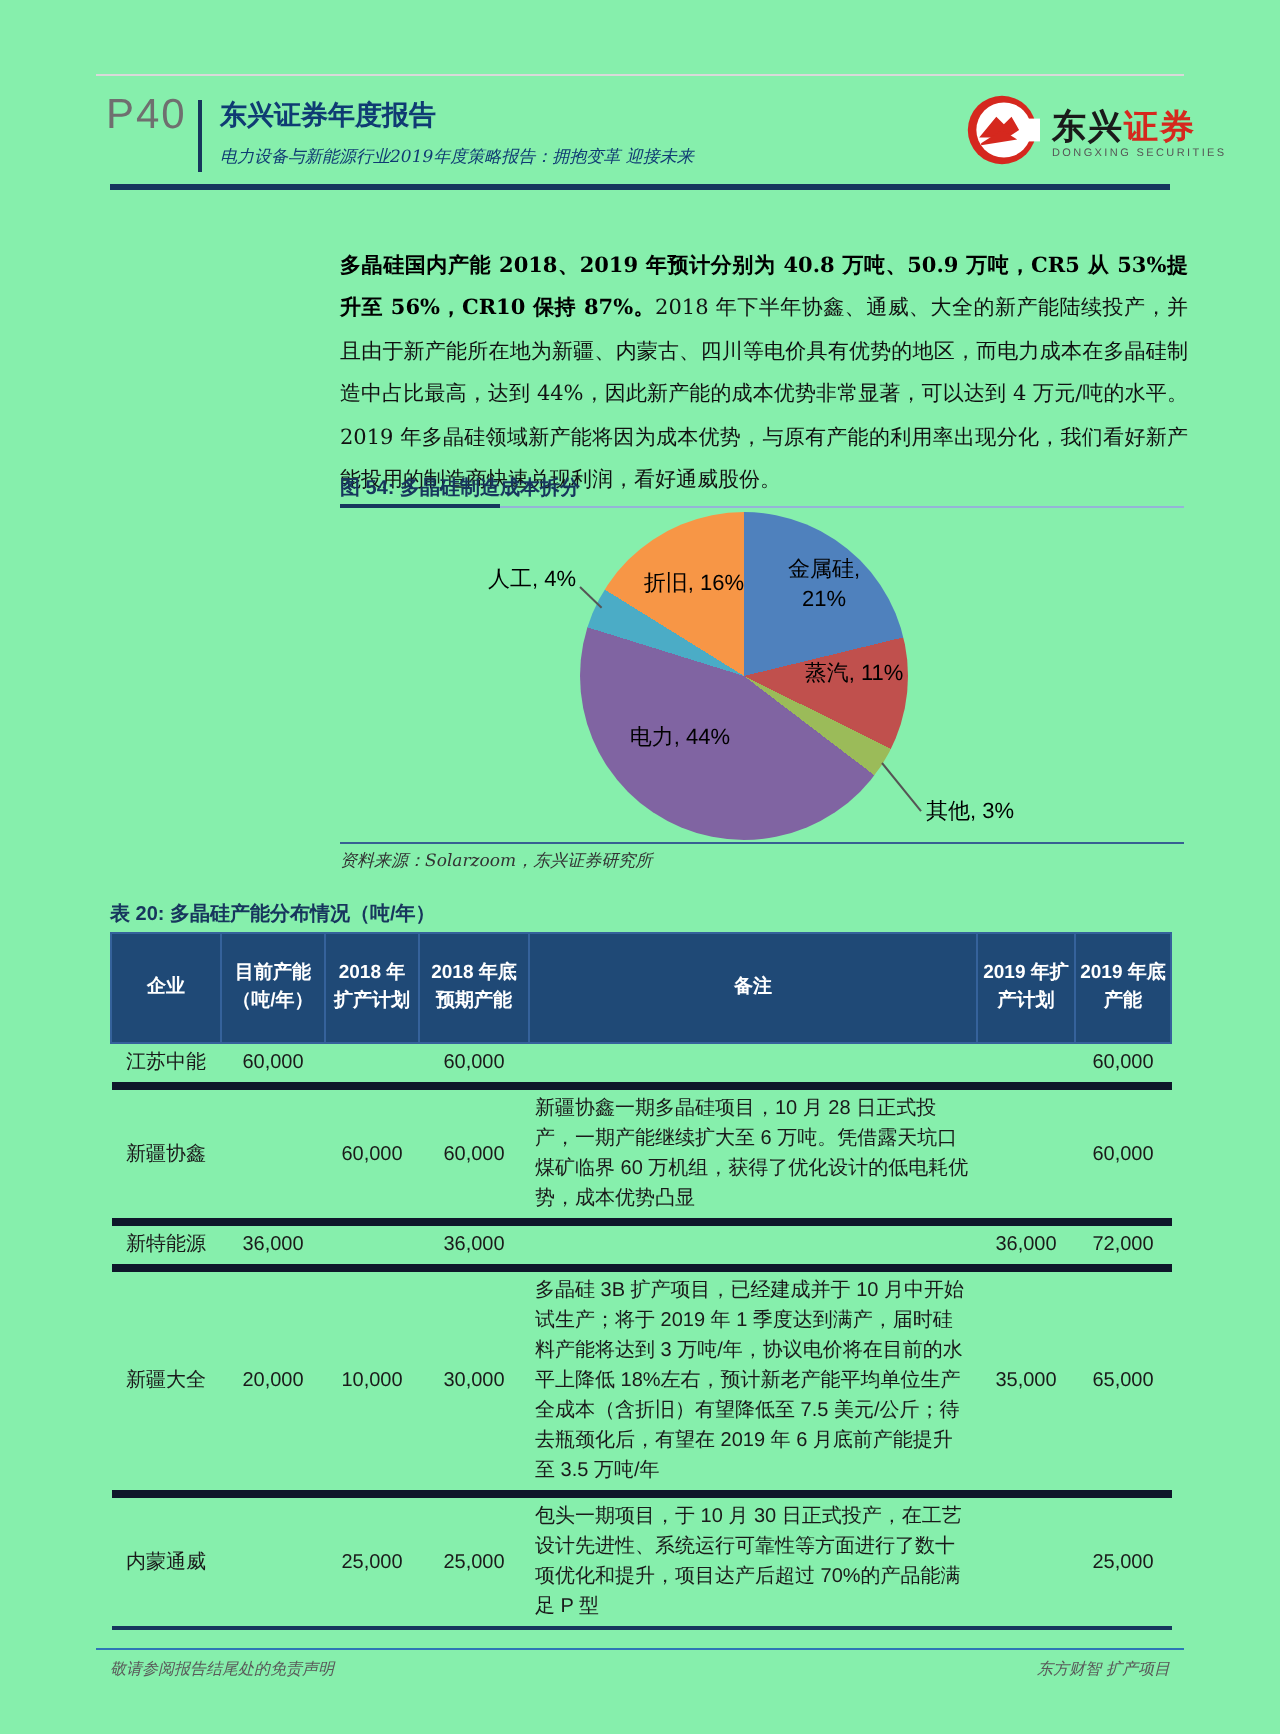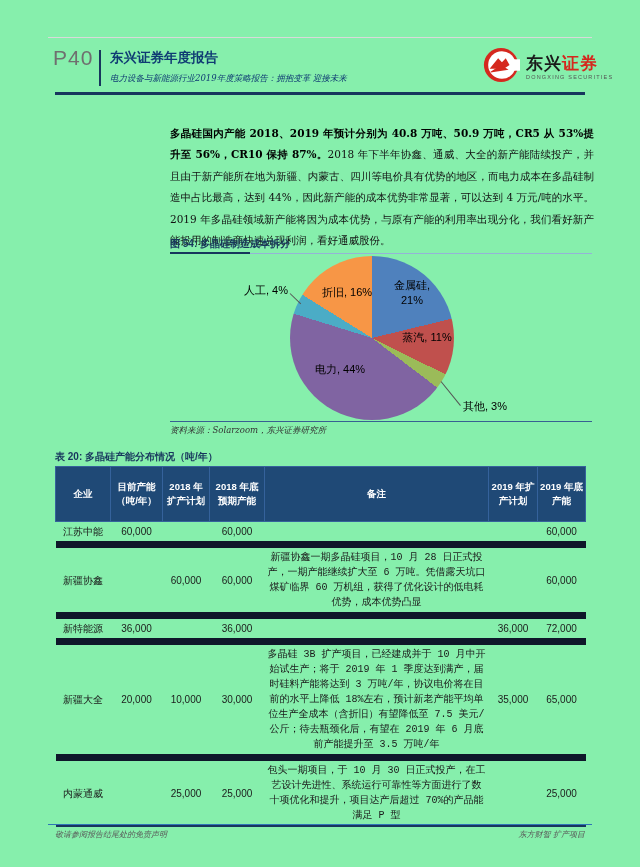--- a/index.html
+++ b/index.html
@@ -44,24 +44,24 @@
   .leader-other{left:271px;top:125px;width:31px;transform:rotate(51deg);}
   .src-rule{position:absolute;left:170px;top:421px;width:422px;height:1px;background:#376092;}
   .src-note{position:absolute;left:170px;top:425px;font-size:8.5px;font-style:italic;color:#333;}
 
   
   .tbl-title{position:absolute;left:55px;top:450px;font-size:10px;font-weight:bold;color:#17365d;}
   .tbl-wrap{position:absolute;left:55px;top:466px;width:530px;}
   table.cap{border-collapse:collapse;width:530px;table-layout:fixed;}
   table.cap thead th{background:#1f4976;color:#fff;font-size:9.5px;font-weight:bold;
        border:1px solid #35629b;padding:2px 2px;vertical-align:middle;line-height:14px;height:50px;}
-  table.cap td{font-size:10px;padding:2px 3px;border-bottom:7px solid #0f172a;
+  table.cap td{font-size:10px;padding:2px 3px;border-bottom:4px solid #0f172a;
        vertical-align:middle;text-align:center;line-height:15px;}
   table.cap td.c0{font-family:"DejaVu Serif","Liberation Serif",serif;}
-  table.cap td.c4{font-family:Liberation Mono, monospace;text-align:center;}
+  table.cap td.c4{font-family:Liberation Sans, sans-serif;text-align:left;}
   table.cap td.num{font-family:"Liberation Sans",sans-serif;}
   table.cap tbody tr:last-child td{border-bottom:2px solid #17365d;}
 
   
   .ft-rule{position:absolute;left:48px;top:824px;width:544px;height:1px;background:#2e75b6;}
   .ft-left{position:absolute;left:55px;top:829px;font-size:8px;font-style:italic;color:#595959;}
   .ft-right{position:absolute;right:55px;top:829px;font-size:8px;font-style:italic;color:#595959;}
 </style>
 </head>
 <body>

